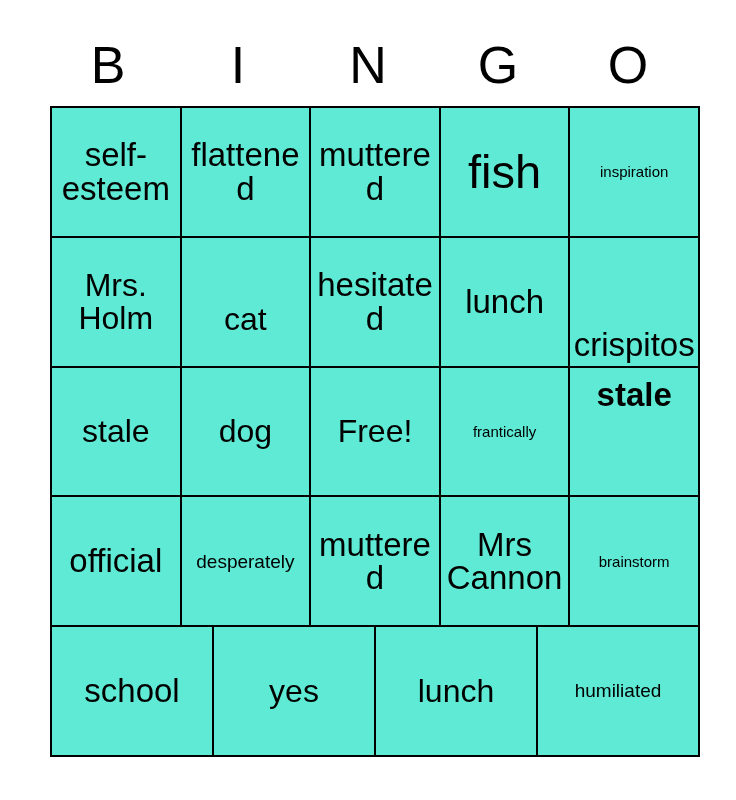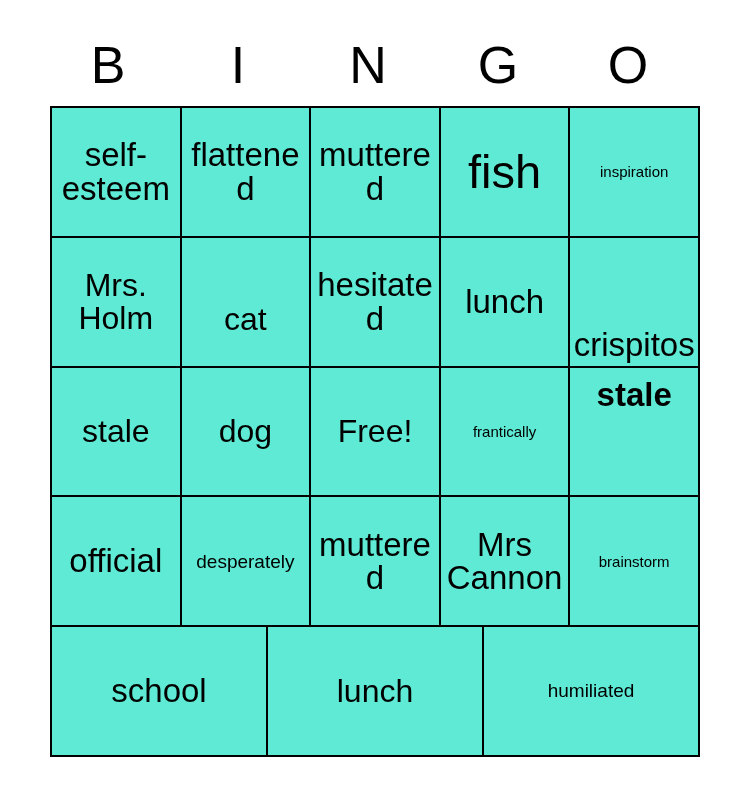--- a/index.html
+++ b/index.html
@@ -180,20 +180,23 @@
         </div>
         <div class="cell v-center">
           <span class="cell-text fs-xs">brainstorm</span>
         </div>
       </div>
       <div class="grid-row">
         <div class="cell v-center">
           <span class="cell-text fs-md">school</span>
         </div>
         <div class="cell v-center">
+          <span class="cell-text fs-lg">yes</span>
+        </div>
+        <div class="cell v-center">
           <span class="cell-text fs-lg">lunch</span>
         </div>
         <div class="cell v-center">
           <span class="cell-text fs-xxs">humiliated</span>
         </div>
       </div>
     </div>
 
 </div>
 

